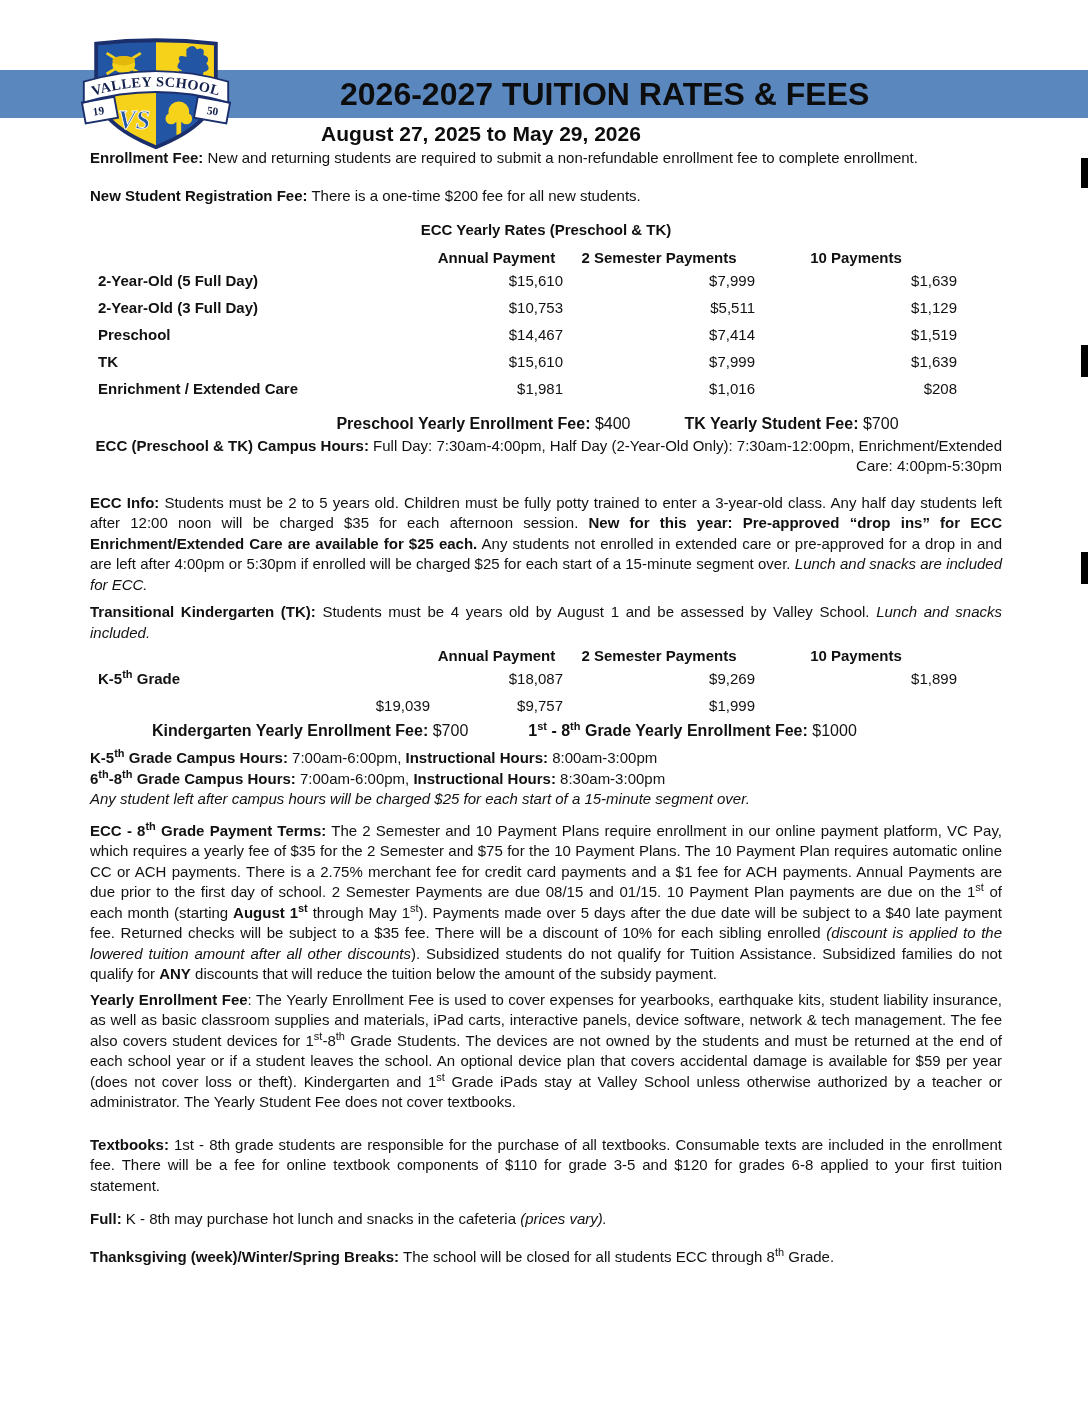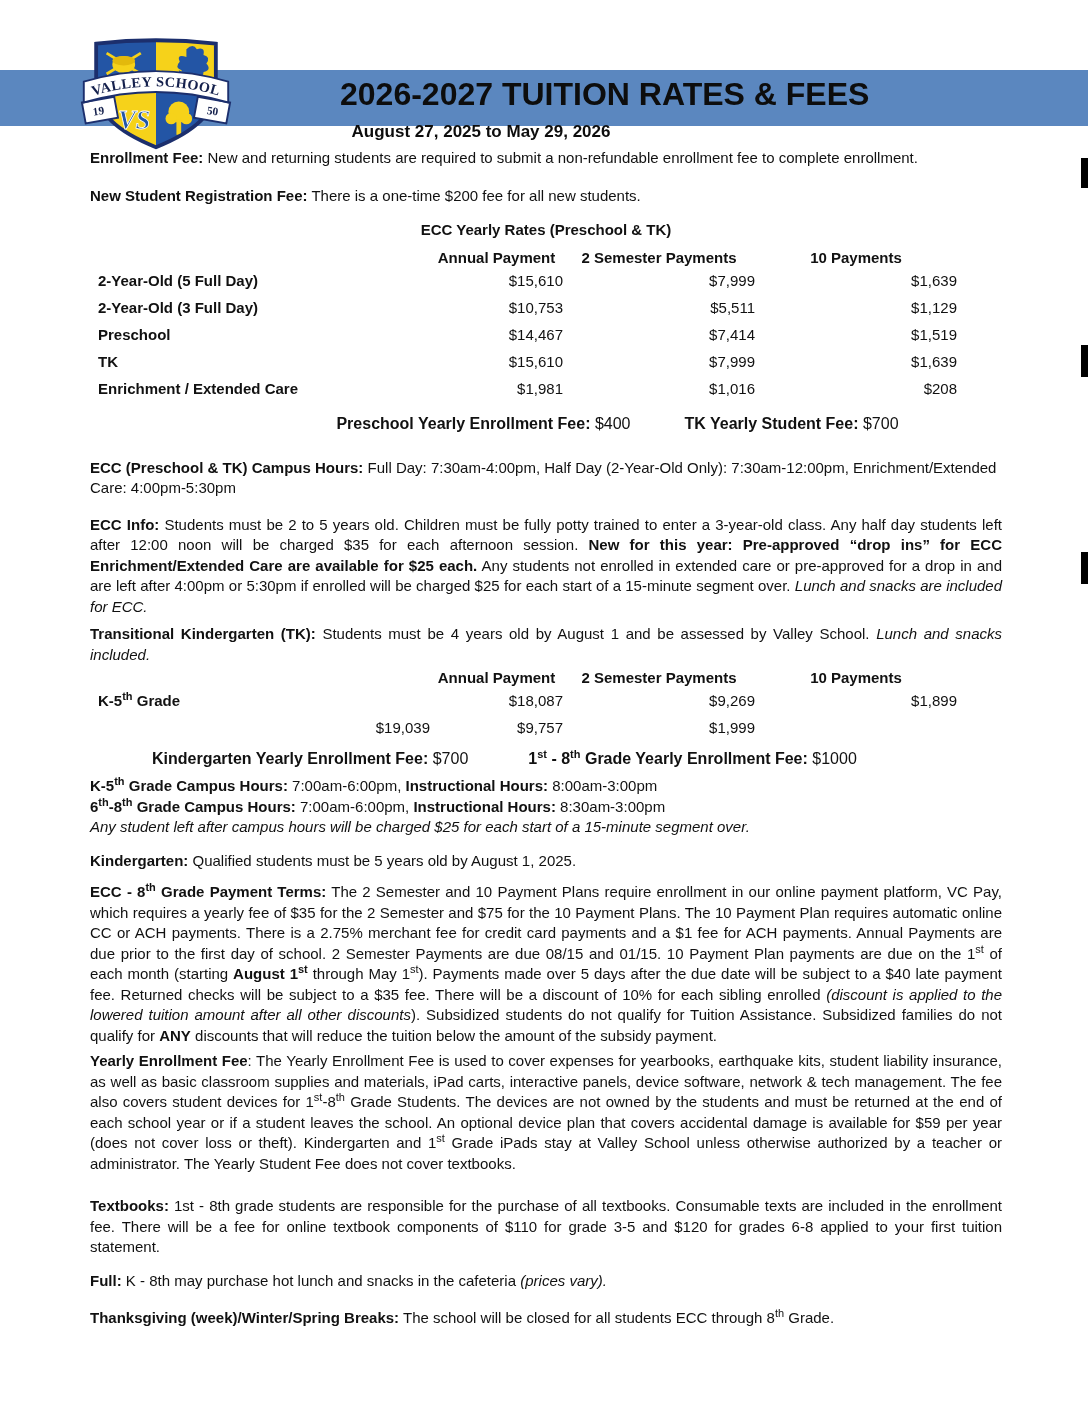--- a/index.html
+++ b/index.html
@@ -1,23 +1,23 @@
 <!DOCTYPE html>
 <html><head>
 <meta charset="utf-8">
 <style>
   html,body{margin:0;padding:0;background:#ffffff;}
   #page{position:relative;width:1088px;height:1408px;overflow:hidden;background:#ffffff;
         font-family:"Liberation Sans",sans-serif;color:#111;}
   
-  .banner{position:absolute;left:0;top:70px;width:1088px;height:56px;background:#5b87bf;}
+  .banner{position:absolute;left:0;top:70px;width:1088px;height:48px;background:#5b87bf;}
   .banner-title{position:absolute;left:340px;top:0;height:48px;line-height:48px;
         font-size:32px;font-weight:bold;color:#0d0d0d;letter-spacing:0px;white-space:nowrap;}
   .date-line{position:absolute;left:90px;top:122px;width:782px;text-align:center;
-        font-size:17px;font-weight:bold;color:#0d0d0d;}
+        font-size:21px;font-weight:bold;color:#0d0d0d;}
   
   .logo{position:absolute;left:80px;top:36px;width:152px;height:114px;}
   
   .edge-mark{position:absolute;right:0;width:7px;background:#000;}
   
   .content{position:absolute;left:90px;top:148px;width:912px;font-size:15px;line-height:20.5px;}
   .para{text-align:justify;}
   .para-left{text-align:left;}
   .center-bold{text-align:center;font-weight:bold;}
   sup{font-size:11px;line-height:0;vertical-align:super;}
@@ -145,21 +145,21 @@
         <div class="t-num">$1,016</div>
         <div class="t-num">$208</div>
       </div>
     </div>
 
     <div class="fee-line" style="margin-top:10px;margin-left:143px;column-gap:54px;justify-content:center;">
       <div class="fee-part"><span class="seg-b">Preschool Yearly Enrollment Fee:</span><span> $400</span></div>
       <div class="fee-part"><span class="seg-b">TK Yearly Student Fee:</span><span> $700</span></div>
     </div>
 
-    <div class="para-left" style="margin-top:23px;"><span class="seg-b">ECC (Preschool &amp; TK) Campus Hours:</span><span> Full Day: 7:30am-4:00pm, Half Day (2-Year-Old Only): 7:30am-12:00pm, Enrichment/Extended Care: 4:00pm-5:30pm</span></div>
+    <div class="para-left" style="margin-top:1px;text-align:right;"><span class="seg-b">ECC (Preschool &amp; TK) Campus Hours:</span><span> Full Day: 7:30am-4:00pm, Half Day (2-Year-Old Only): 7:30am-12:00pm, Enrichment/Extended Care: 4:00pm-5:30pm</span></div>
 
     <div class="para" style="margin-top:16px;"><span class="seg-b">ECC Info:</span><span>  Students must be 2 to 5 years old. Children must be fully potty trained to enter a 3-year-old class. Any half day students left after 12:00 noon will be charged $35 for each afternoon session.  </span><span class="seg-b">New for this year: Pre-approved “drop ins” for ECC Enrichment/Extended Care are available for $25 each.</span><span> Any students not enrolled in extended care or pre-approved for a drop in and are left after 4:00pm or 5:30pm if enrolled will be charged $25 for each start of a 15-minute segment over. </span><span class="seg-i">Lunch and snacks are included for ECC.</span></div>
 
     <div class="para" style="margin-top:7px;"><span class="seg-b">Transitional Kindergarten (TK):</span><span> Students must be 4 years old by August 1 and be assessed by Valley School. </span><span class="seg-i">Lunch and snacks included.</span></div>
 
     <div class="t-head" style="margin-top:2px;">
       <div class="t-cell"></div>
       <div class="t-cell">Annual Payment</div>
       <div class="t-cell">2 Semester Payments</div>
       <div class="t-cell">10 Payments</div>
@@ -171,32 +171,31 @@
         <div class="t-num">$9,269</div>
         <div class="t-num">$1,899</div>
       </div>
       <div class="t-row">
         <div class="t-num">$19,039</div>
         <div class="t-num">$9,757</div>
         <div class="t-num">$1,999</div>
       </div>
     </div>
 
-    <div class="fee-line" style="margin-top:6px;margin-left:62px;column-gap:60px;">
+    <div class="fee-line" style="margin-left:62px;column-gap:60px;">
       <div class="fee-part"><span class="seg-b">Kindergarten Yearly Enrollment Fee:</span><span> $700</span></div>
       <div class="fee-part"><span class="seg-b">1</span><sup class="seg-bsup">st</sup><span class="seg-b"> - 8</span><sup class="seg-bsup">th</sup><span class="seg-b"> Grade Yearly Enrollment Fee:</span><span> $1000</span></div>
     </div>
 
     <div style="margin-top:6px;">
       <div class="para-left"><span class="seg-b">K-5</span><sup class="seg-bsup">th</sup><span class="seg-b"> Grade Campus Hours:</span><span> 7:00am-6:00pm, </span><span class="seg-b">Instructional Hours:</span><span> 8:00am-3:00pm</span></div>
       <div class="para-left"><span class="seg-b">6</span><sup class="seg-bsup">th</sup><span class="seg-b">-8</span><sup class="seg-bsup">th</sup><span class="seg-b"> Grade Campus Hours:</span><span> 7:00am-6:00pm, </span><span class="seg-b">Instructional Hours:</span><span> 8:30am-3:00pm</span></div>
       <div class="para-left"><span class="seg-i">Any student left after campus hours will be charged $25 for each start of a 15-minute segment over.</span></div>
     </div>
 
-    <div class="para-left" style="margin-top:13px;"><span class="seg-b">Kindergarten:</span><span> Qualified students must be 5 years old by August 1, 2025.</span></div>
 
     <div class="para" style="margin-top:11px;"><span class="seg-b">ECC - 8</span><sup class="seg-bsup">th</sup><span class="seg-b"> Grade Payment Terms:</span><span> The 2 Semester and 10 Payment Plans require enrollment in our online payment platform, VC Pay, which requires a yearly fee of $35 for the 2 Semester and $75 for the 10 Payment Plans. The 10 Payment Plan requires automatic online CC or ACH payments. There is a 2.75% merchant fee for credit card payments and a $1 fee for ACH payments. Annual Payments are due prior to the first day of school.  2 Semester Payments are due 08/15 and 01/15. 10 Payment Plan payments are due on the 1</span><sup class="seg-sup">st</sup><span> of each month (starting </span><span class="seg-b">August 1</span><sup class="seg-bsup">st</sup><span> through May 1</span><sup class="seg-sup">st</sup><span>).  Payments made over 5 days after the due date will be subject to a $40 late payment fee.  Returned checks will be subject to a $35 fee.  There will be a discount of 10% for each sibling enrolled </span><span class="seg-i">(discount is applied to the lowered tuition amount after all other discounts</span><span>).  Subsidized students do not qualify for Tuition Assistance. Subsidized families do not qualify for </span><span class="seg-b">ANY</span><span> discounts that will reduce the tuition below the amount of the subsidy payment.</span></div>
 
     <div class="para" style="margin-top:5px;"><span class="seg-b">Yearly Enrollment Fee</span><span>:  The Yearly Enrollment Fee is used to cover expenses for yearbooks, earthquake kits, student liability insurance, as well as basic classroom supplies and materials, iPad carts, interactive panels, device software, network &amp; tech management.  The fee also covers student devices for 1</span><sup class="seg-sup">st</sup><span>-8</span><sup class="seg-sup">th</sup><span> Grade Students. The devices are not owned by the students and must be returned at the end of each school year or if a student leaves the school.  An optional device plan that covers accidental damage is available for $59 per year (does not cover loss or theft).  Kindergarten and 1</span><sup class="seg-sup">st</sup><span> Grade iPads stay at Valley School unless otherwise authorized by a teacher or administrator.  The Yearly Student Fee does not cover textbooks.</span></div>
 
     <div class="para" style="margin-top:22px;"><span class="seg-b">Textbooks:</span><span>  1st - 8th grade students are responsible for the purchase of all textbooks.  Consumable texts are included in the enrollment fee. There will be a fee for online textbook components of $110 for grade 3-5 and $120 for grades 6-8 applied to your first tuition statement.</span></div>
 
     <div class="para-left" style="margin-top:13px;"><span class="seg-b">Full:</span><span>  K - 8th may purchase hot lunch and snacks in the cafeteria </span><span class="seg-i">(prices vary).</span></div>
 
     <div class="para-left" style="margin-top:17px;"><span class="seg-b">Thanksgiving (week)/Winter/Spring Breaks:</span><span> The school will be closed for all students ECC through 8</span><sup class="seg-sup">th</sup><span> Grade.</span></div>

